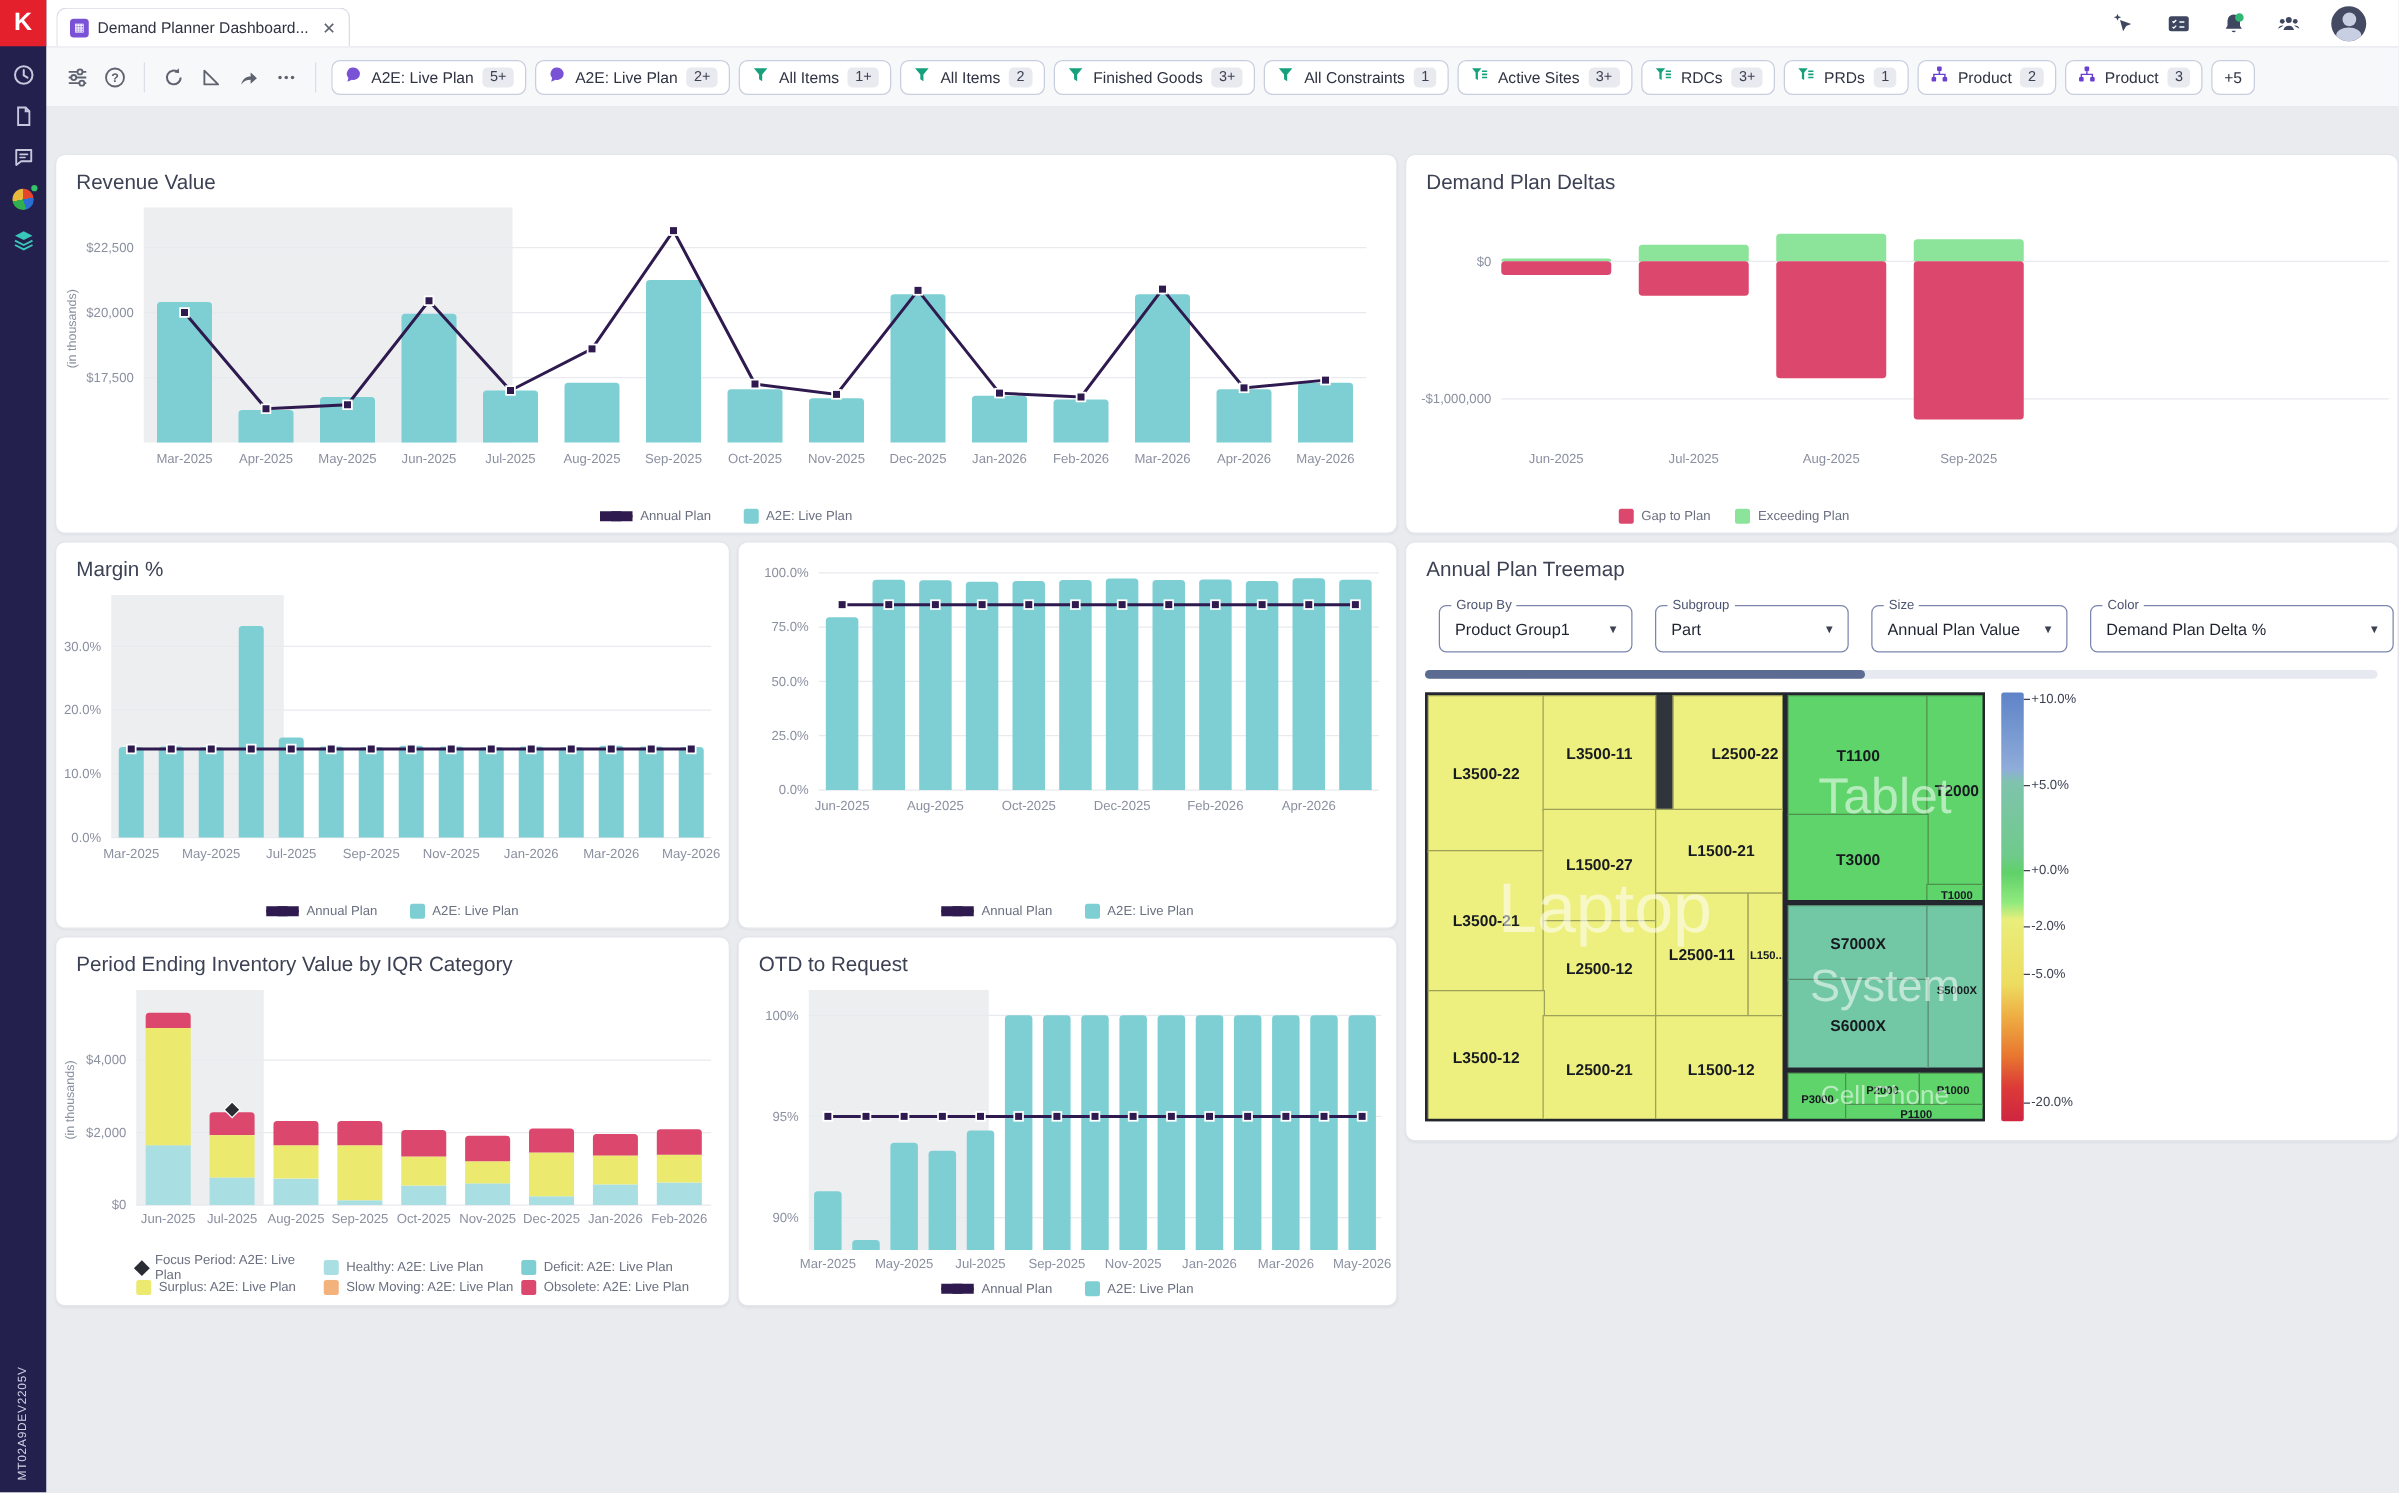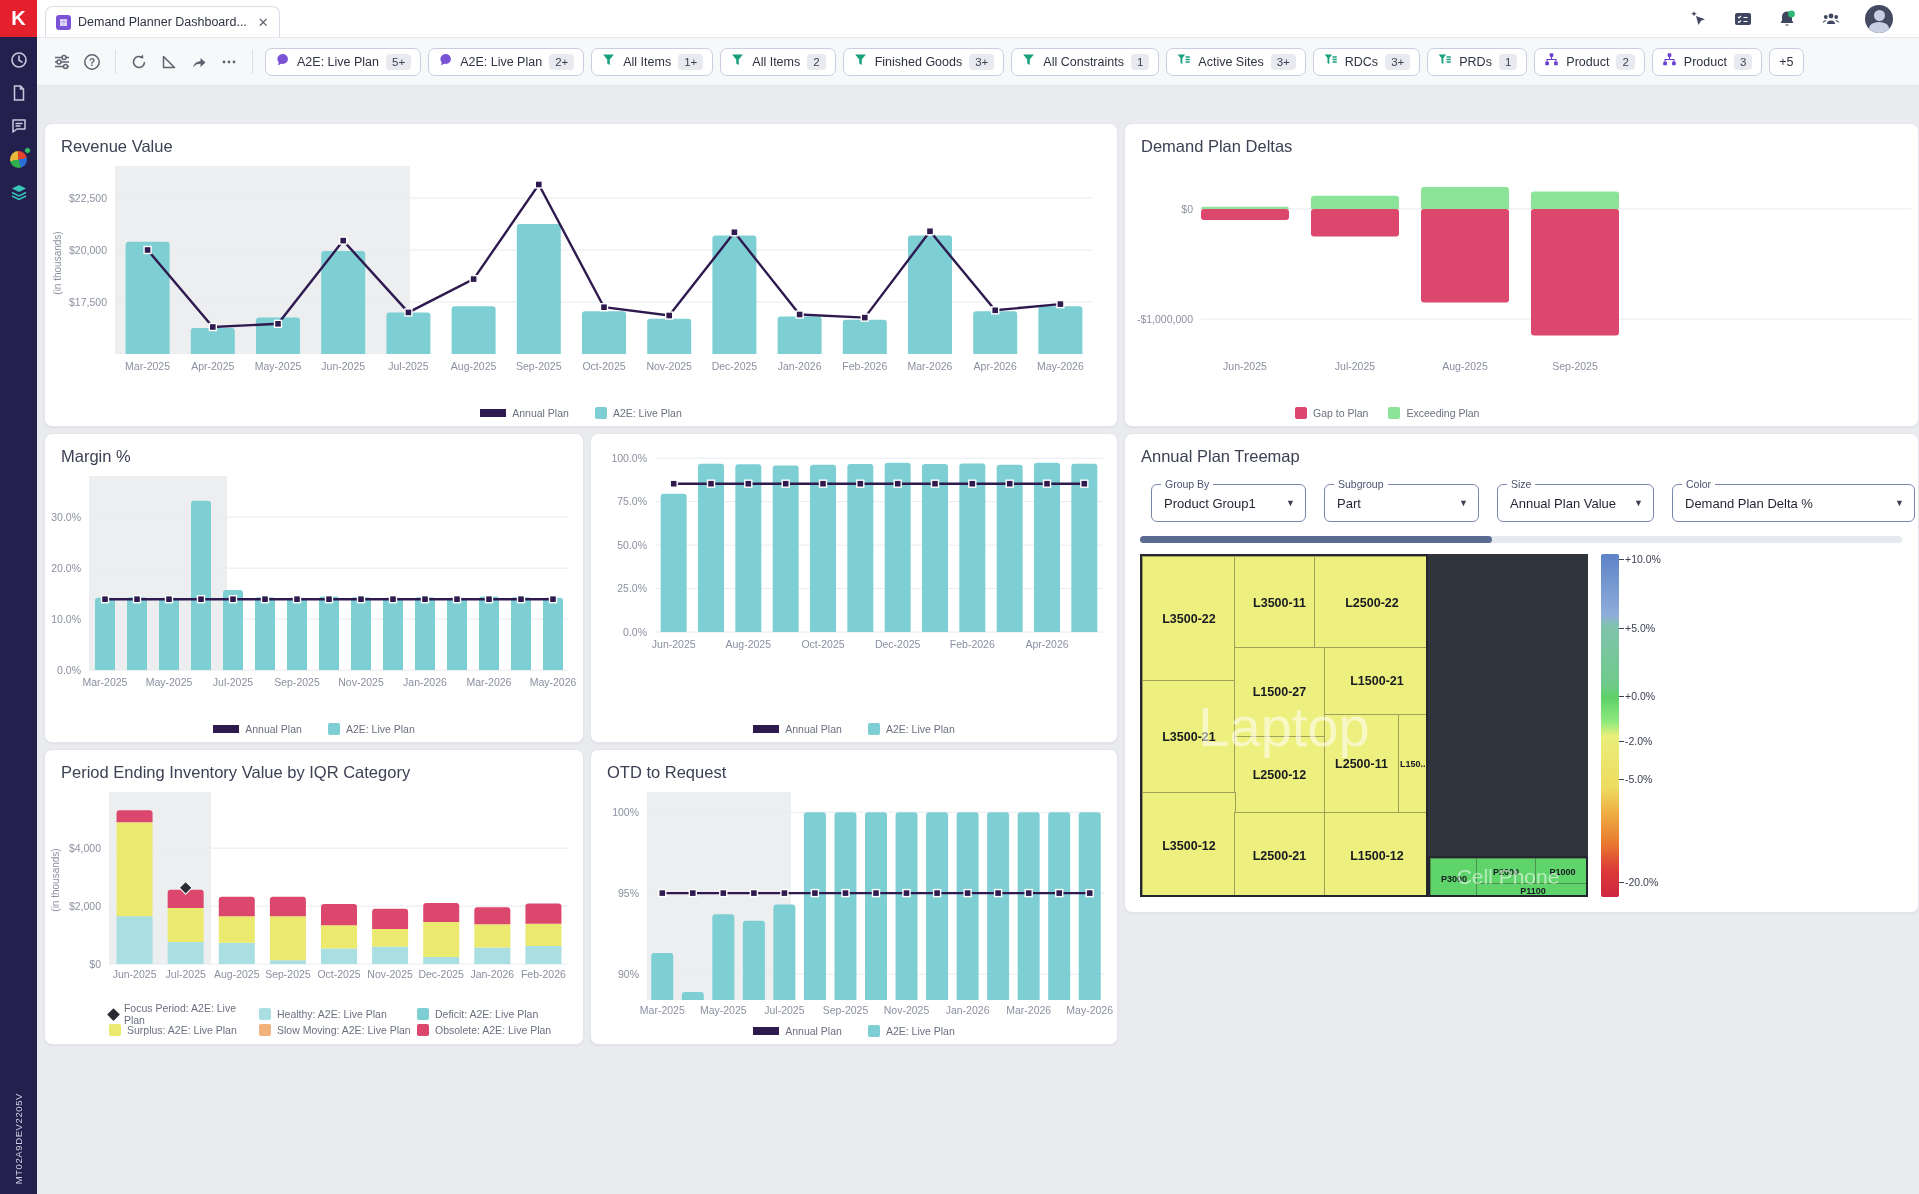--- a/index.html
+++ b/index.html
@@ -559,31 +559,44 @@
               <span class="caret">▼</span>
             </div>
           </div>
         <div class="tm-scroll">
             <div class="tm-thumb"></div>
           </div>
         <div class="tm-body" id="tm-body">
             <div class="tm-group" style="left: 0px; top: 0px; width: 288px; height: 343px;">
               <div class="tm-cell" style="left: 0px; top: 0px; width: 94px; height: 126px; background: rgb(237, 240, 126);">L3500-22</div>
               <div class="tm-cell" style="left: 92px; top: 0px; width: 91px; height: 93px; background: rgb(237, 240, 126);">L3500-11</div>
-              <div class="tm-cell" style="left: 172px; top: 0px; width: 116px; height: 93px; background: rgb(237, 240, 126); text-align: center;">L2500-22</div>
+              <div class="tm-cell" style="left: 196px; top: 0px; width: 116px; height: 93px; background: rgb(237, 240, 126); text-align: center;">L2500-22</div>
               <div class="tm-cell" style="left: 0px; top: 124px; width: 94px; height: 113px; background: rgb(237, 240, 126);">L3500-21</div>
               <div class="tm-cell" style="left: 92px; top: 91px; width: 91px; height: 90px; background: rgb(237, 240, 126);">L1500-27</div>
               <div class="tm-cell" style="left: 182px; top: 91px; width: 106px; height: 68px; background: rgb(237, 240, 126);">L1500-21</div>
               <div class="tm-cell" style="left: 92px; top: 180px; width: 91px; height: 77px; background: rgb(237, 240, 126);">L2500-12</div>
               <div class="tm-cell" style="left: 182px; top: 158px; width: 75px; height: 99px; background: rgb(237, 240, 126);">L2500-11</div>
               <div class="tm-cell tiny" style="left: 256px; top: 158px; width: 32px; height: 99px; background: rgb(237, 240, 126);">L150...</div>
               <div class="tm-cell" style="left: 0px; top: 236px; width: 94px; height: 107px; background: rgb(237, 240, 126);">L3500-12</div>
               <div class="tm-cell" style="left: 92px; top: 256px; width: 91px; height: 87px; background: rgb(237, 240, 126);">L2500-21</div>
               <div class="tm-cell" style="left: 182px; top: 256px; width: 106px; height: 87px; background: rgb(237, 240, 126);">L1500-12</div>
               <div class="tm-water" style="font-size: 56px;">Laptop</div>
+            </div>
+            <div class="tm-group" style="left: 288px; top: 0px; width: 160px; height: 168px;">
+              <div class="tm-cell" style="left: 0px; top: 0px; width: 113px; height: 97px; background: rgb(94, 212, 106);">T1100</div>
+              <div class="tm-cell" style="left: 111px; top: 0px; width: 49px; height: 153px; background: rgb(94, 212, 106);">T2000</div>
+              <div class="tm-cell" style="left: 0px; top: 95px; width: 113px; height: 73px; background: rgb(94, 212, 106);">T3000</div>
+              <div class="tm-cell tiny" style="left: 111px; top: 151px; width: 49px; height: 17px; background: rgb(94, 212, 106);">T1000</div>
+              <div class="tm-water" style="font-size: 40px;">Tablet</div>
+            </div>
+            <div class="tm-group" style="left: 288px; top: 168px; width: 160px; height: 134px;">
+              <div class="tm-cell" style="left: 0px; top: 0px; width: 113px; height: 61px; background: rgb(114, 200, 164);">S7000X</div>
+              <div class="tm-cell tiny" style="left: 111px; top: 0px; width: 49px; height: 135px; background: rgb(114, 200, 164);">S5000X</div>
+              <div class="tm-cell" style="left: 0px; top: 59px; width: 113px; height: 75px; background: rgb(114, 200, 164);">S6000X</div>
+              <div class="tm-water" style="font-size: 36px;">System</div>
             </div>
             <div class="tm-group" style="left: 288px; top: 302px; width: 160px; height: 41px;">
               <div class="tm-cell tiny" style="left: 0px; top: 0px; width: 48px; height: 42px; background: rgb(94, 212, 106);">P3000</div>
               <div class="tm-cell tiny" style="left: 46px; top: 0px; width: 60px; height: 27px; background: rgb(94, 212, 106);">P2000</div>
               <div class="tm-cell tiny" style="left: 105px; top: 0px; width: 55px; height: 27px; background: rgb(94, 212, 106);">P1000</div>
               <div class="tm-cell tiny" style="left: 46px; top: 25px; width: 114px; height: 16px; background: rgb(94, 212, 106);">P1100</div>
               <div class="tm-water" style="font-size: 21px;">Cell Phone</div>
             </div>
           </div>
         <div class="tm-colorbar" id="tm-colorbar" style="background: linear-gradient(rgb(94, 131, 200) 0%, rgb(143, 173, 217) 18%, rgb(127, 195, 173) 21%, rgb(111, 202, 139) 38%, rgb(95, 209, 105) 42%, rgb(144, 234, 126) 49%, rgb(233, 238, 123) 53%, rgb(237, 220, 96) 68%, rgb(238, 171, 66) 76%, rgb(232, 117, 47) 85%, rgb(220, 59, 56) 92%, rgb(207, 37, 64) 100%);"></div>

